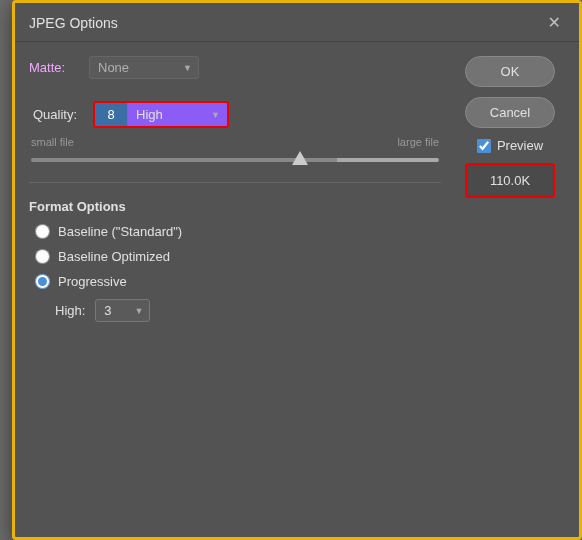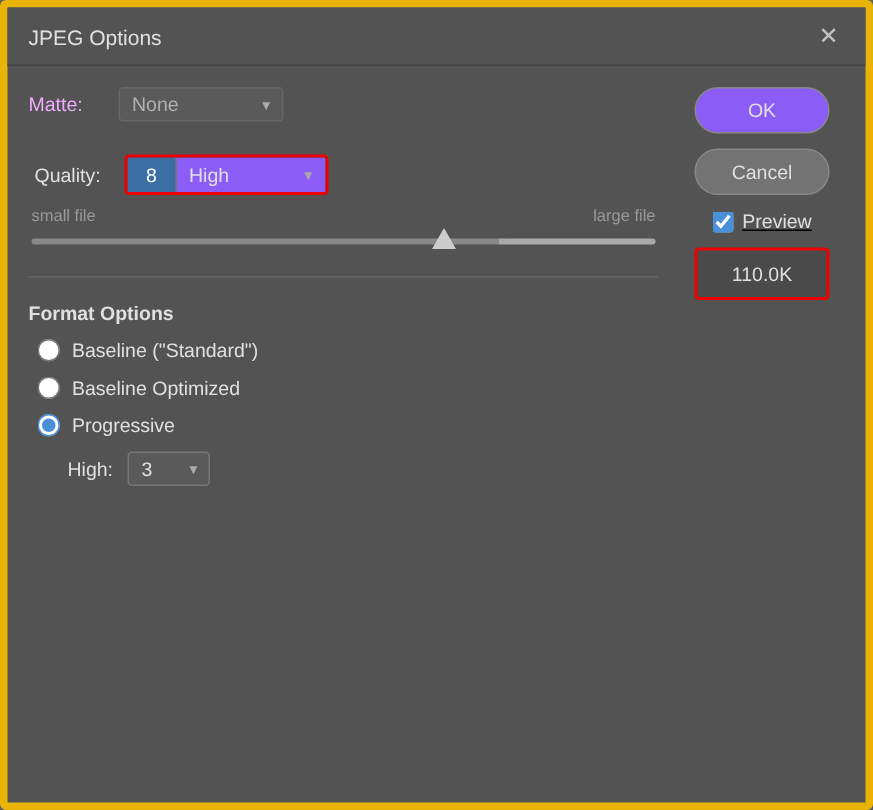--- a/index.html
+++ b/index.html
@@ -8,27 +8,28 @@
       background: #6b6b6b;
       display: flex;
       align-items: center;
       justify-content: center;
       min-height: 100vh;
       font-family: 'Segoe UI', Arial, sans-serif;
     }
 
     .dialog {
       background: #535353;
-      border: 5px solid #eab308;
+      border: 3px solid #eab308;
       border-radius: 4px;
       width: 582px;
       min-height: 540px;
       box-shadow: 0 4px 20px rgba(0,0,0,0.5);
       display: flex;
       flex-direction: column;
+      margin-left: 12px;
     }
 
     .title-bar {
       background: #535353;
       padding: 10px 14px 8px 14px;
       display: flex;
       align-items: center;
       justify-content: space-between;
       border-bottom: 1px solid #444;
     }
@@ -311,21 +312,21 @@
       color: #aaa;
       position: absolute;
       right: 7px;
       top: 50%;
       transform: translateY(-50%);
       pointer-events: none;
     }
 
     
     .btn-ok {
-      background: #8b5cf6;
+      background: #737373;
       border: 1px solid #888;
       border-radius: 16px;
       color: #e0e0e0;
       font-size: 13px;
       padding: 7px 0;
       width: 90px;
       cursor: pointer;
     }
 
     .btn-cancel {
@@ -337,21 +338,20 @@
       padding: 7px 0;
       width: 90px;
       cursor: pointer;
       text-align: center;
     }
 
     .preview-row {
       display: flex;
       align-items: center;
       gap: 6px;
-      text-decoration: underline;
     }
 
     .preview-checkbox {
       accent-color: #4a90d9;
       width: 14px;
       height: 14px;
       cursor: pointer;
     }
 
     .preview-label {

